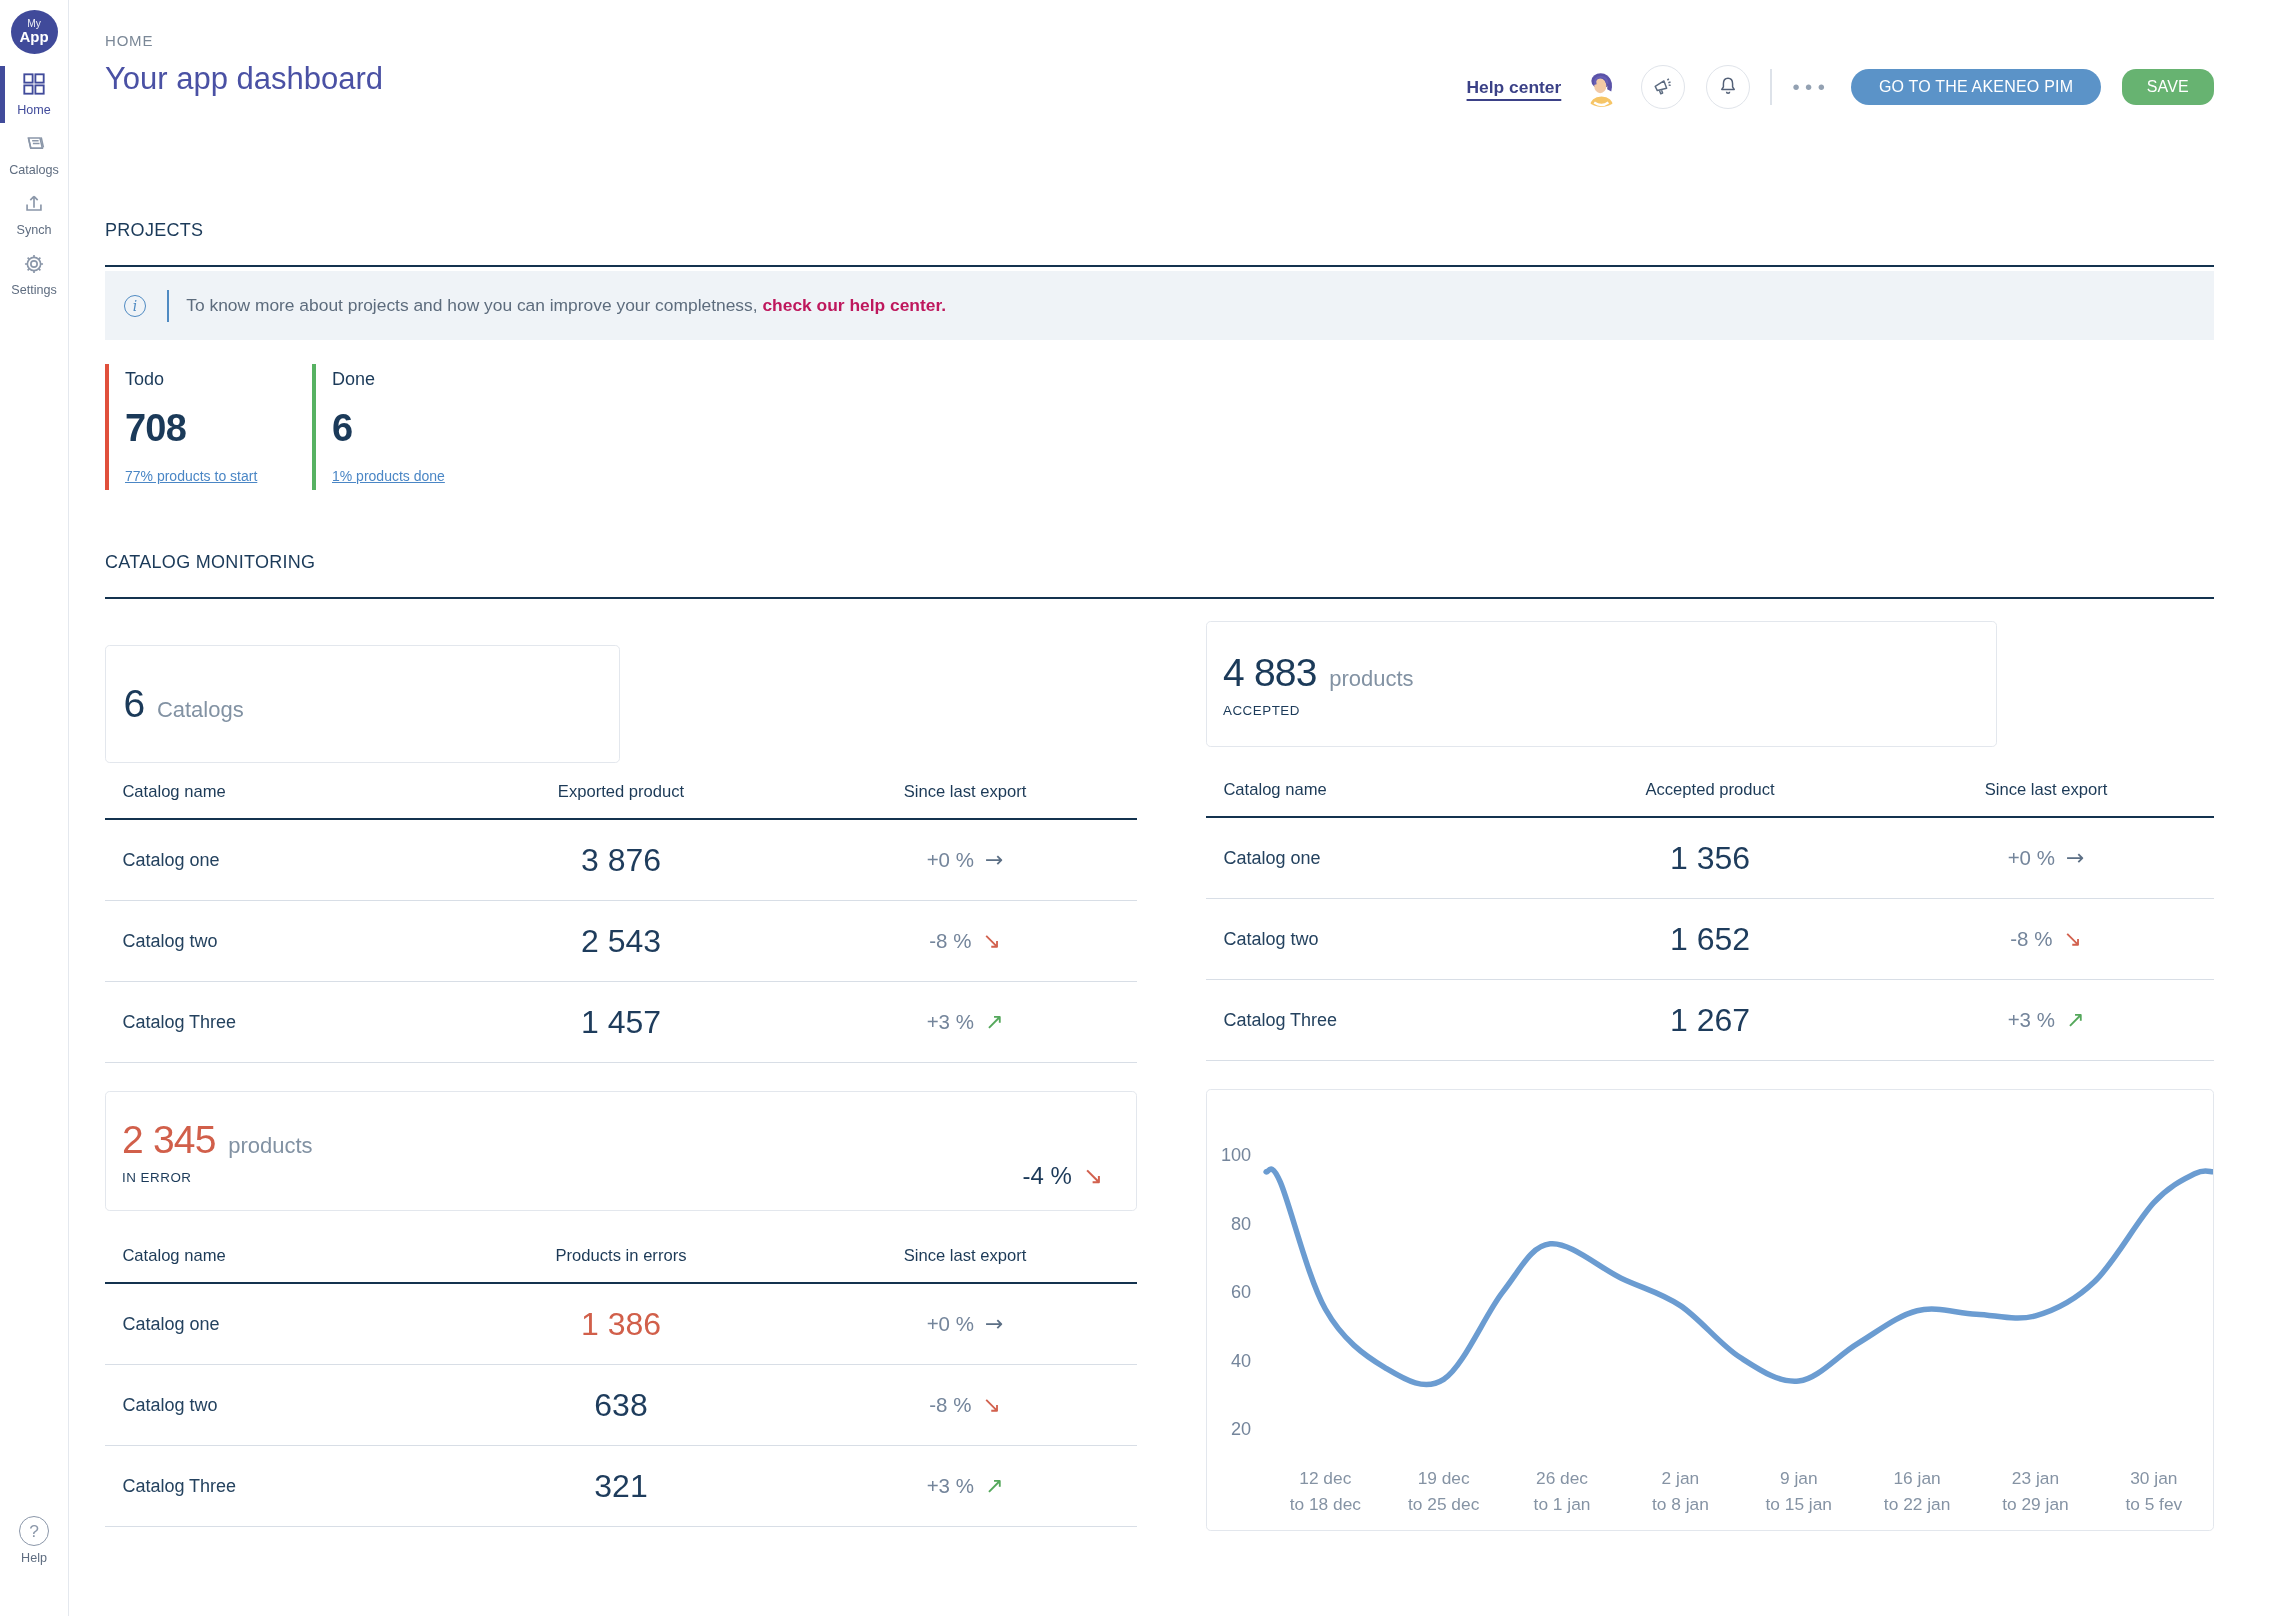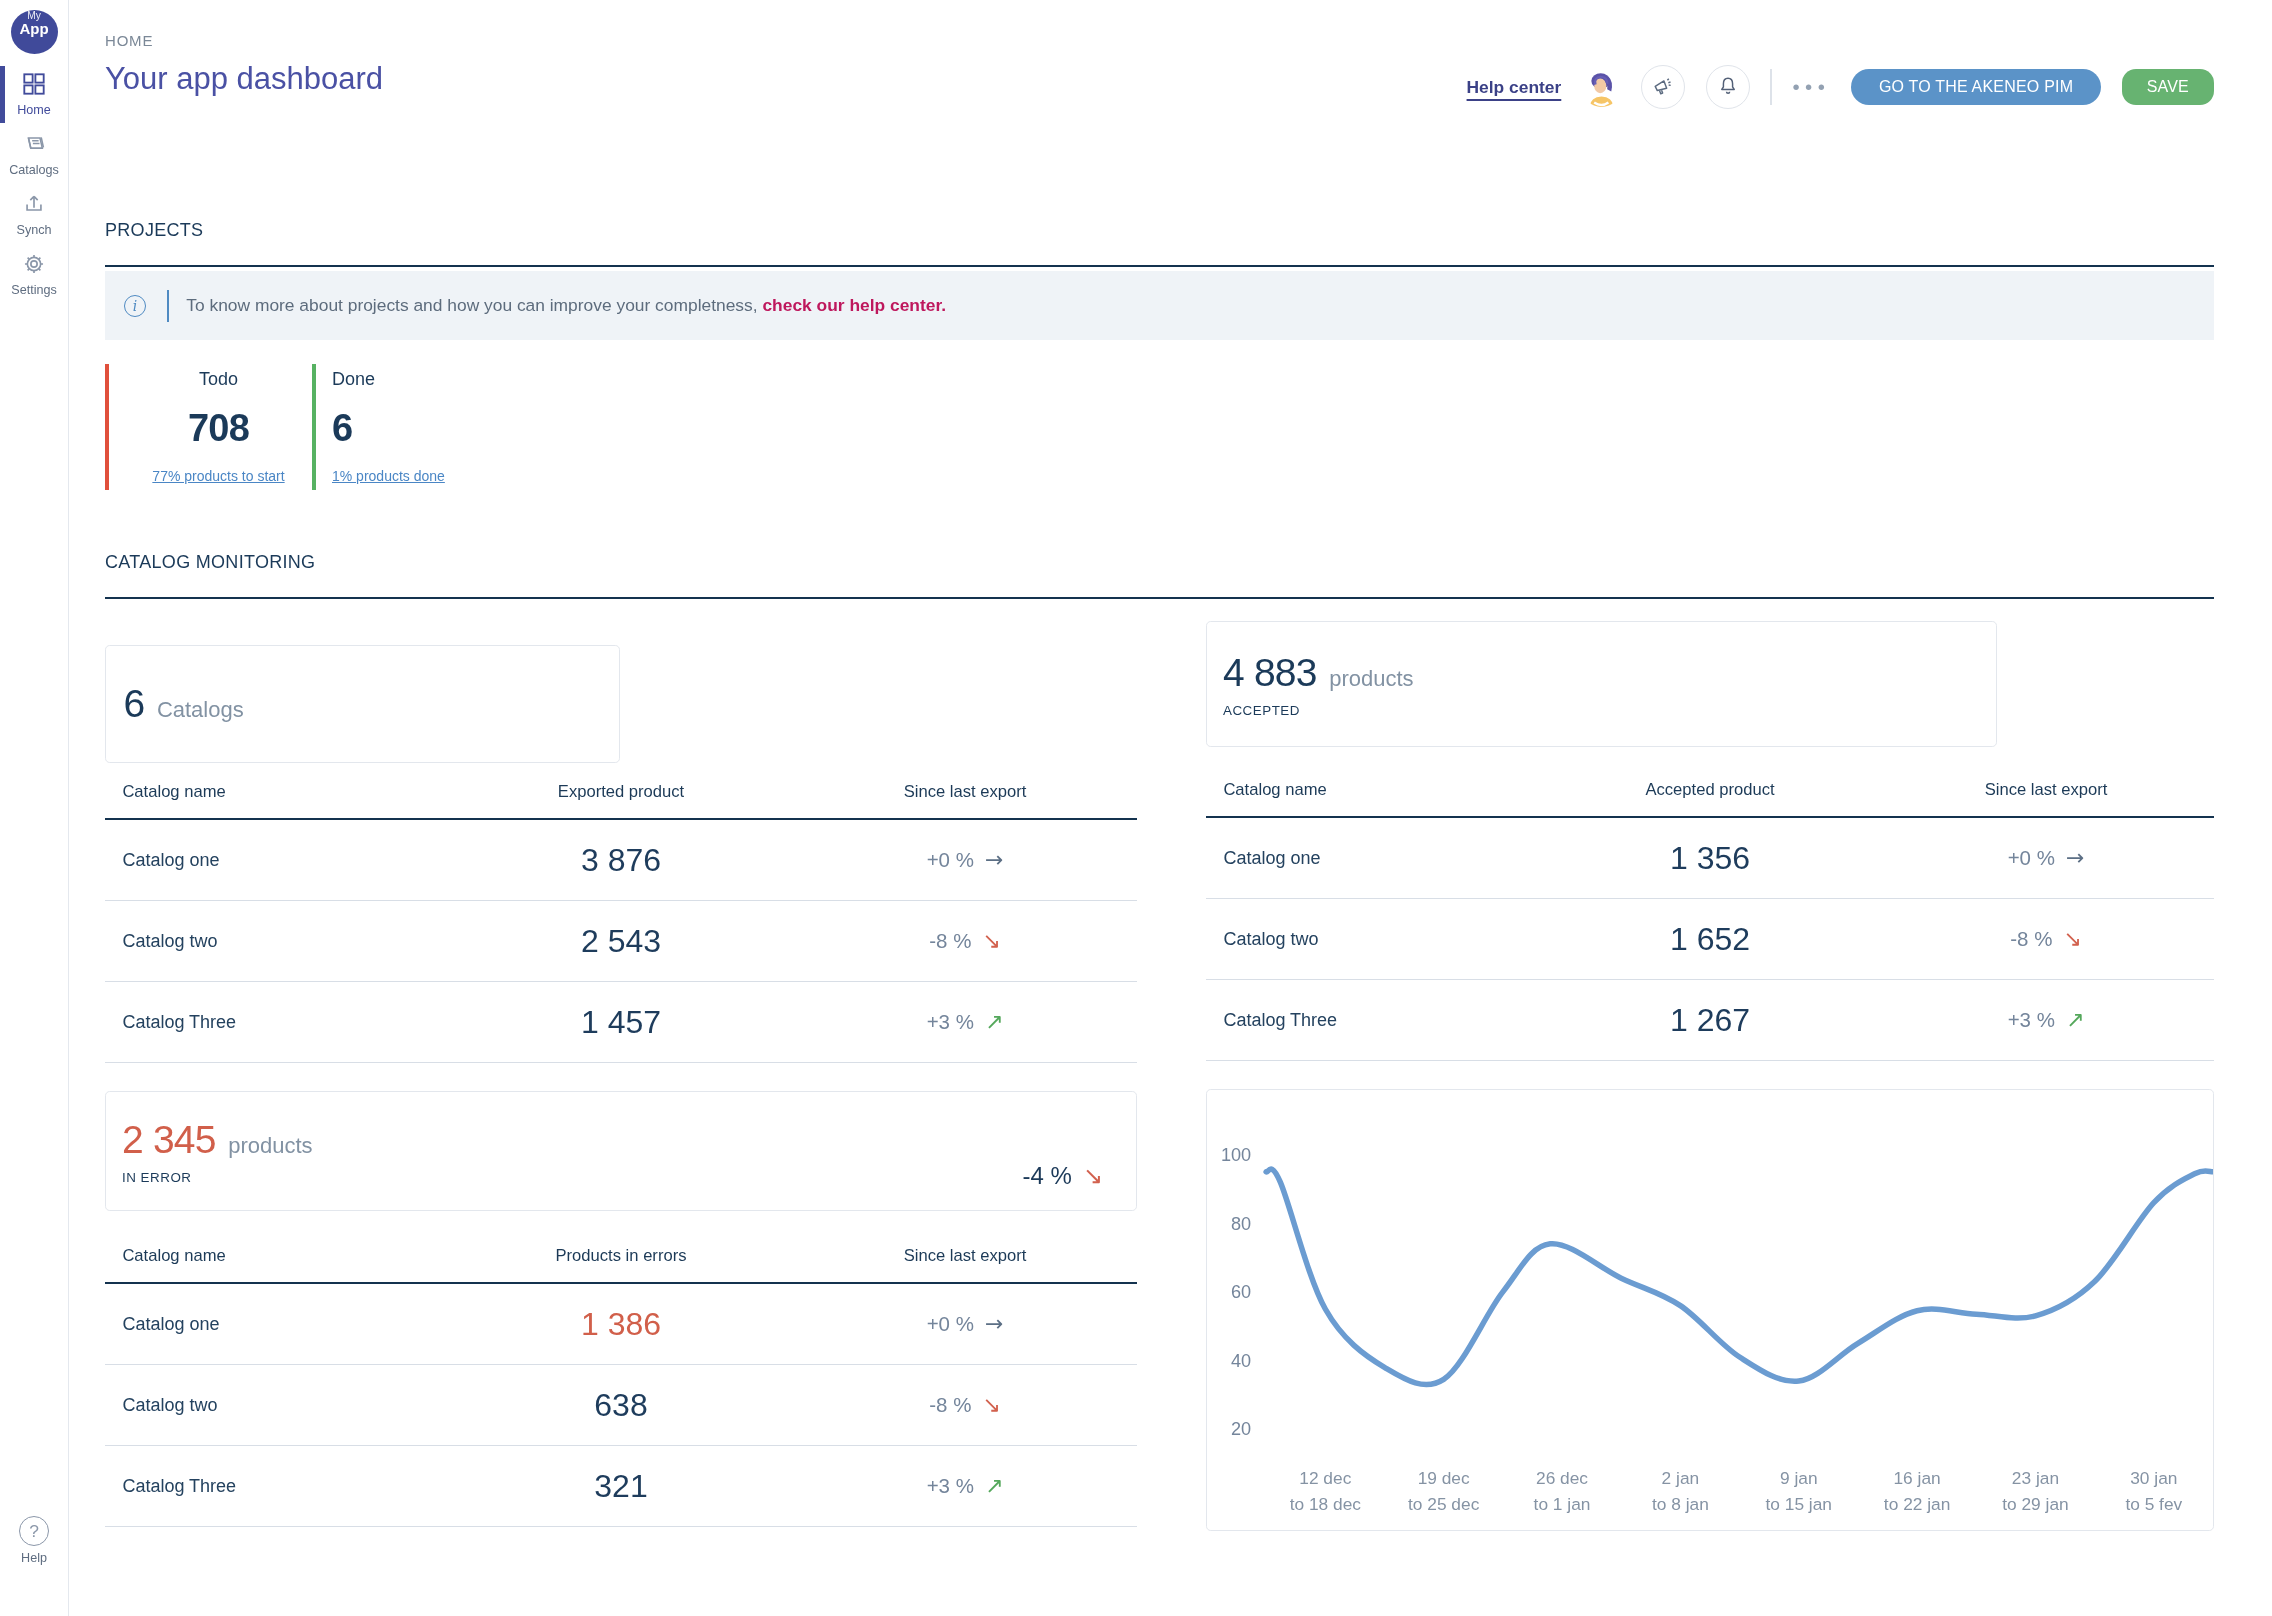--- a/index.html
+++ b/index.html
@@ -3,21 +3,21 @@
 <meta charset="utf-8">
 <style>
   * { margin:0; padding:0; box-sizing:border-box; }
   html,body { width:2273px; height:1616px; background:#ffffff; overflow:hidden;
     font-family:"Liberation Sans", sans-serif; }
 
   
   .sidebar { position:absolute; left:0; top:0; width:69px; height:1616px;
     border-right:0.8px solid #e4e8ee; display:flex; flex-direction:column; align-items:center; }
   .logo { width:47px; height:44px; margin-top:9.5px; background:#404a9a; border-radius:50%;
-    display:flex; flex-direction:column; align-items:center; color:#fff; }
+    display:flex; flex-direction:column; align-items:center; justify-content:center; color:#fff; }
   .logo .l1 { font-size:10.3px; opacity:.9; line-height:11px; }
   .logo .l2 { font-size:15px; font-weight:bold; line-height:16px; }
   .nav { margin-top:11px; width:100%; }
   .nav-item { position:relative; height:60px; display:flex; flex-direction:column;
     align-items:center; justify-content:center; gap:4px; cursor:pointer; }
   .nav-item .lbl { font-size:12.6px; color:#5f6d80; }
   .nav-item svg { stroke:#8b97a9; }
   .nav-item.active .lbl { color:#414b9b; }
   .nav-item.active svg { stroke:#414b9b; }
   .nav-item.active::before { content:""; position:absolute; left:0; top:1.6px; width:4.7px; height:57px; background:#414b9b; }
@@ -58,21 +58,21 @@
     flex:0 0 auto; display:flex; align-items:center; justify-content:center;
     font-family:"DejaVu Serif", serif; font-style:italic; font-size:14px; color:#4f8ac2; }
   .banner .bar { width:2.4px; height:32px; background:#4f8ac2; margin-left:20.5px; }
   .banner .txt { margin-left:17.4px; font-size:17.4px; color:#5d6c7d; }
   .banner a { color:#be185d; font-weight:bold; cursor:pointer; }
 
   
   .stats { margin-top:24px; display:flex; }
   .stat { width:207px; height:126px; border-left:4px solid; padding-left:16px;
     display:flex; flex-direction:column; justify-content:space-between; }
-  .stat.todo { border-color:#e0503c;align-items:center; }
+  .stat.todo { border-color:#e0503c; }
   .stat.inprogress { border-color:#f6a53b; }
   .stat.done { border-color:#57b262; }
   .stat .s-label { font-size:18px; color:#1b3a59; padding-top:4.7px; }
   .stat .s-value { font-size:38px; font-weight:600; color:#1b3a59; letter-spacing:-0.8px; }
   .stat .s-link { font-size:14px; color:#4a86c5; text-decoration:underline; cursor:pointer; padding-bottom:6.3px; }
 
   
   .mon-grid { display:flex; justify-content:space-between; margin-top:0; }
   .col-left { width:1032px; }
   .col-right { width:1008px; }

